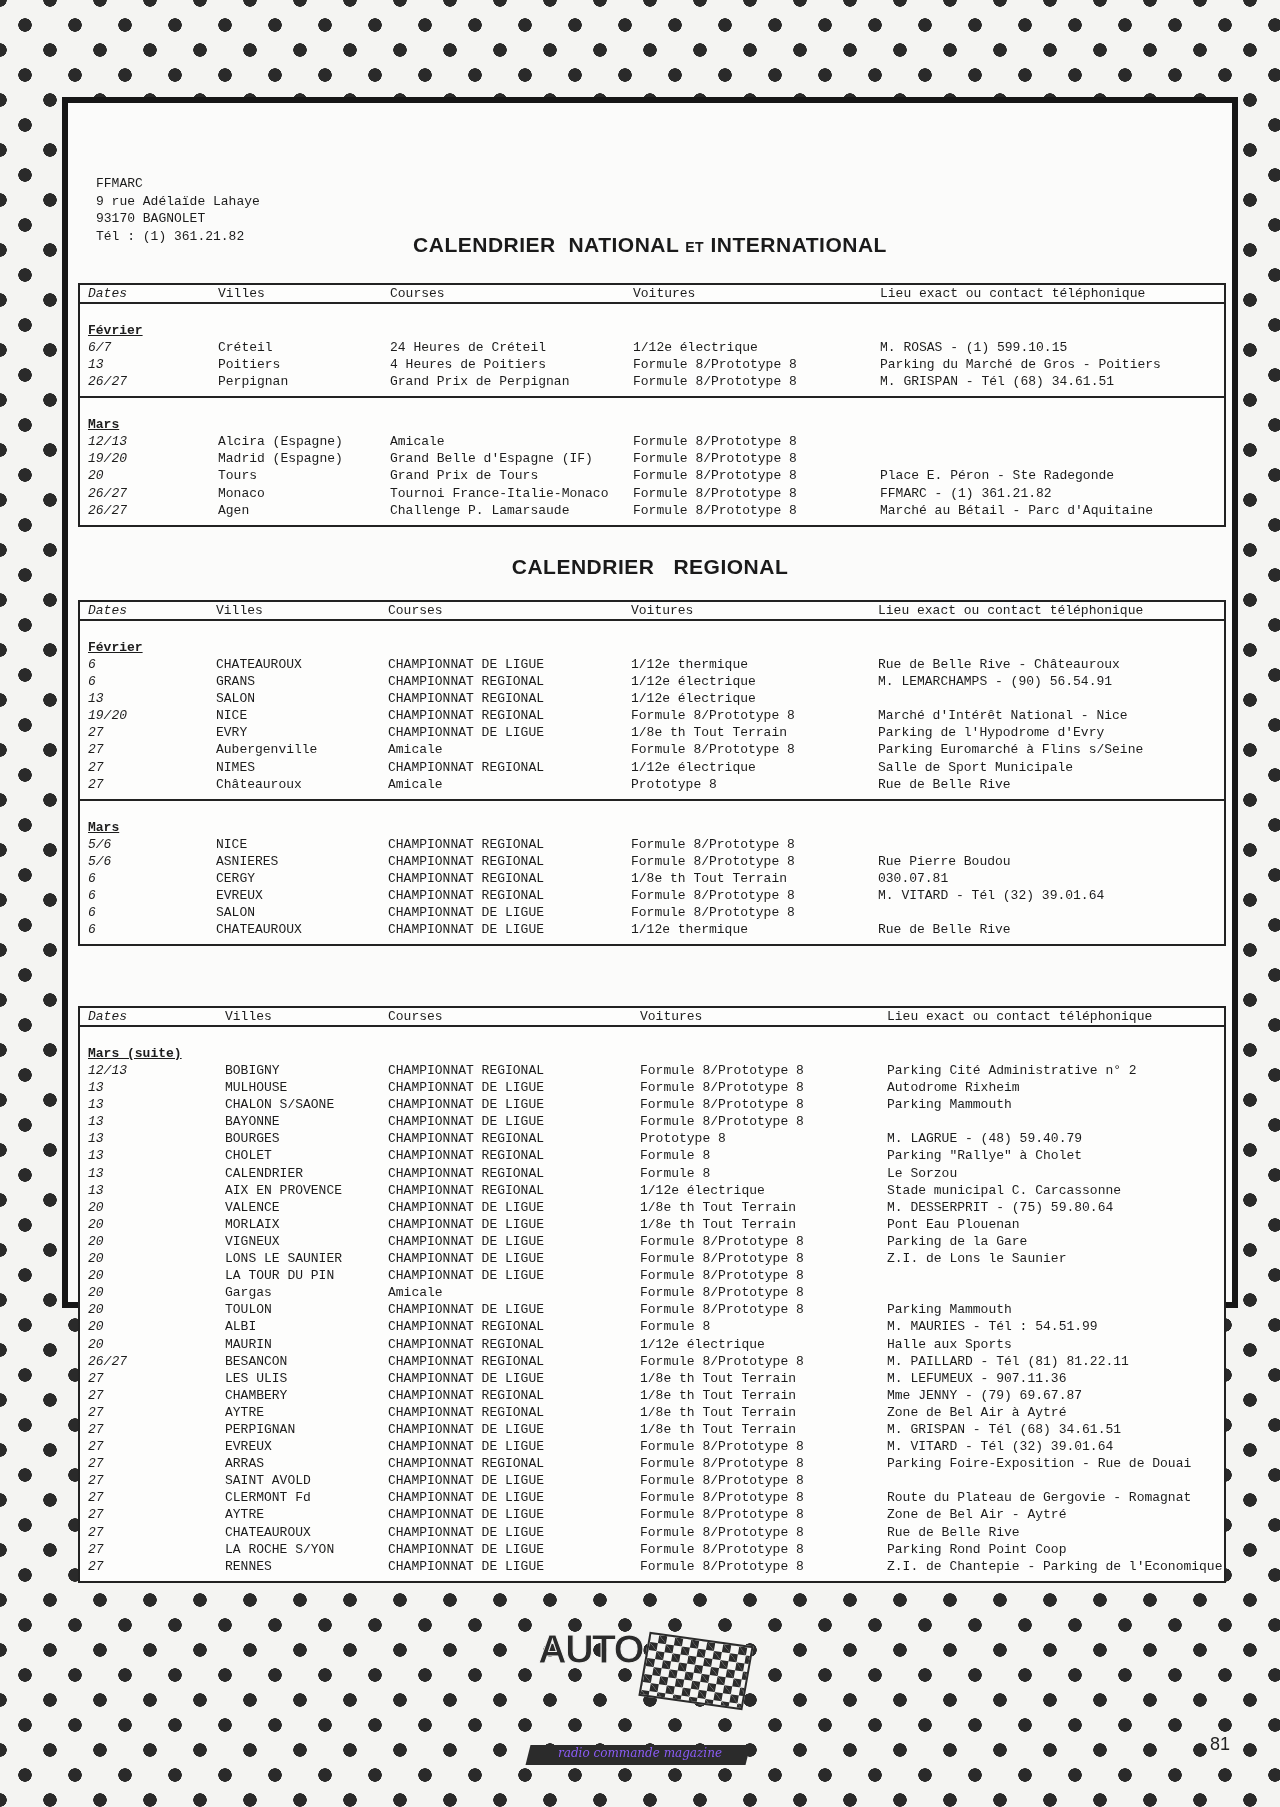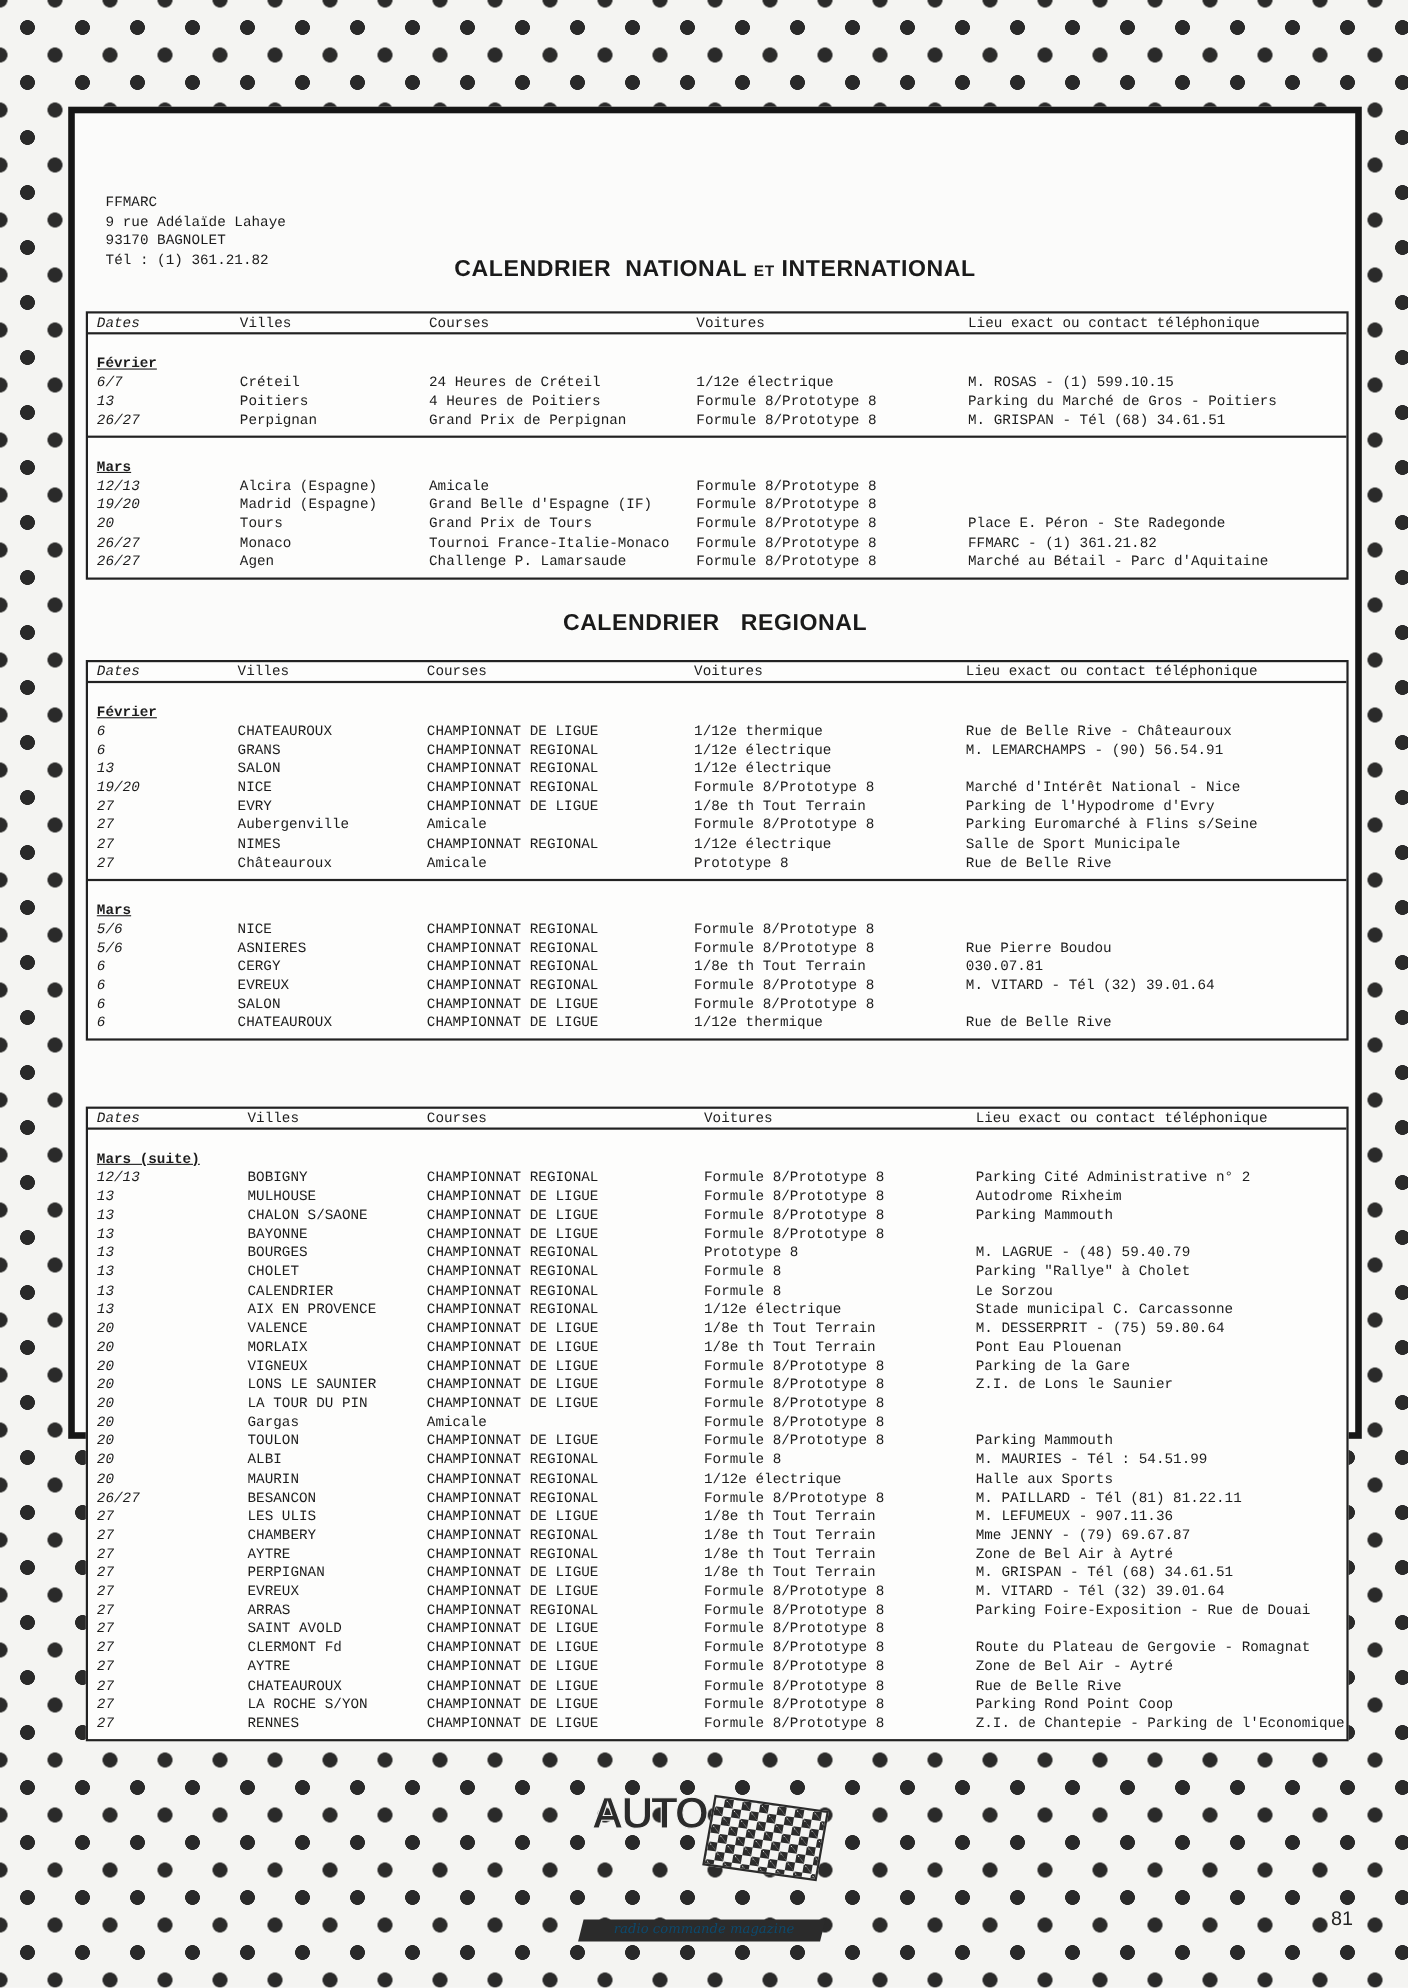--- a/index.html
+++ b/index.html
@@ -69,21 +69,21 @@
       linear-gradient(45deg, #2b2b2b 25%, transparent 25%, transparent 75%, #2b2b2b 75%);
     background-size:16px 16px; background-position:0 0, 8px 8px;
     border:2px solid #2b2b2b;
   }
   .logo-band {
     position:absolute; left:0; top:118px; width:220px; height:20px;
     background:#2b2b2b; transform:skewX(-14deg);
   }
   .logo-tagline {
     position:absolute; left:12px; top:119px; width:200px; text-align:center;
-    font-family:"DejaVu Serif", serif; font-style:italic; font-size:12px; color:#0c4a6e;
+    font-family:"DejaVu Serif", serif; font-style:italic; font-size:12px; color:#8b5cf6;
   }
   .page-number {
     position:absolute; left:1208px; top:1734px; font-family:"Liberation Sans", sans-serif;
     font-size:18px; color:#222; background:#f4f4f2; padding:0 2px;
   }
 </style>
 </head>
 <body>
 
 <div class="page">

